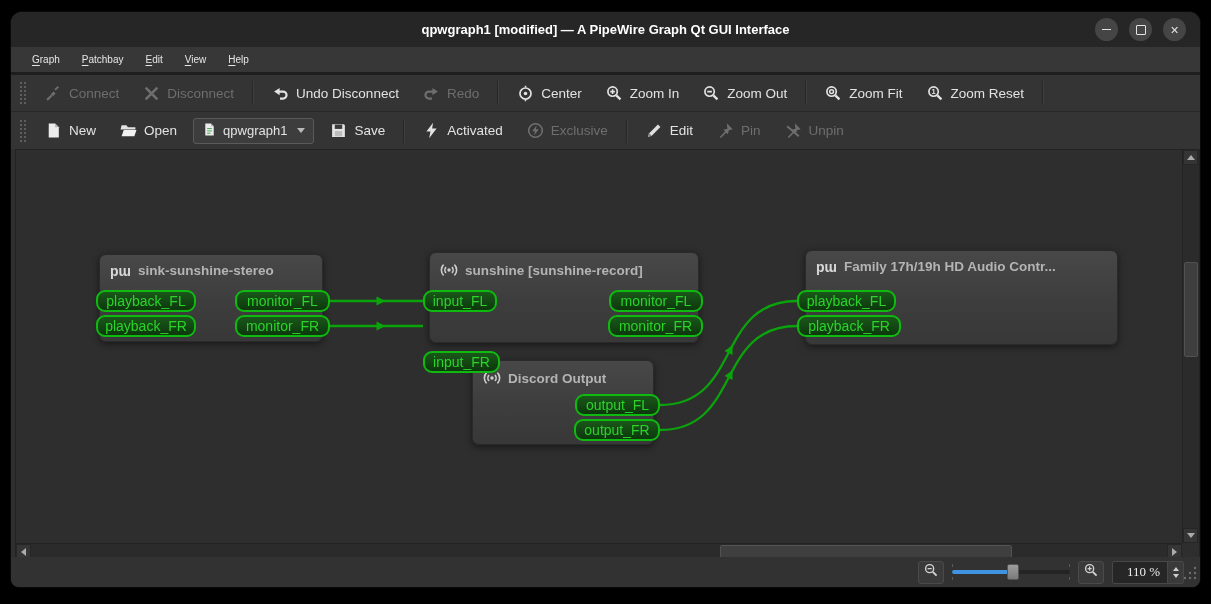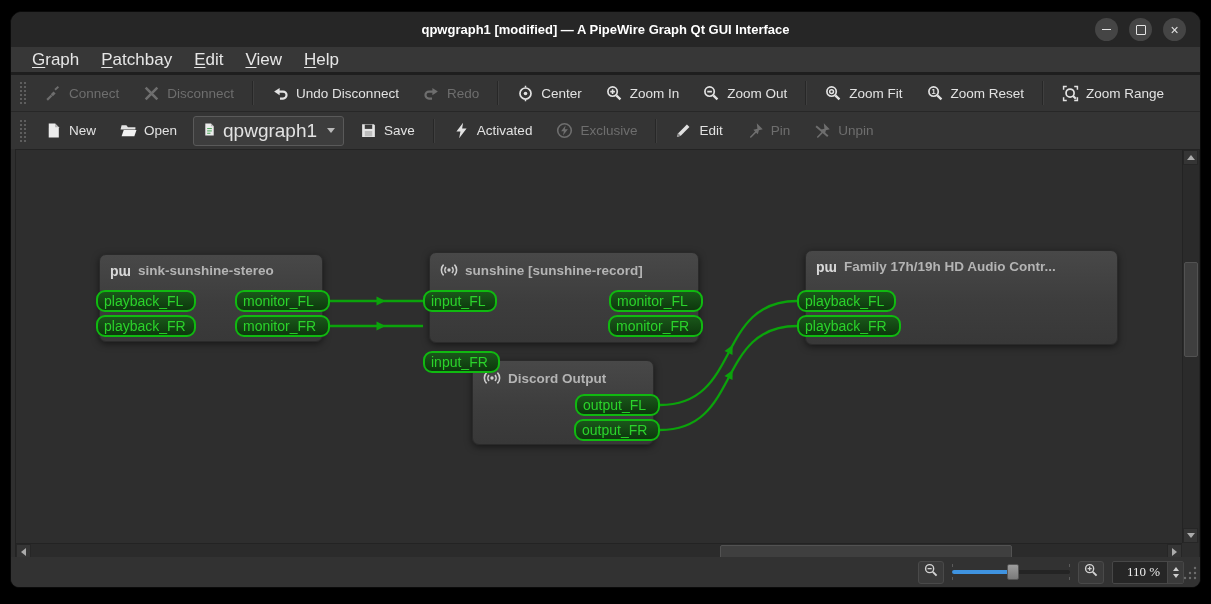--- a/index.html
+++ b/index.html
@@ -12,42 +12,42 @@
   .title-text{position:absolute;left:0;right:0;top:0;height:35px;line-height:35px;text-align:center;
     color:#ffffff;font-size:13px;font-weight:bold;}
   .win-controls{position:absolute;right:14px;top:6px;display:flex;gap:11px;}
   .win-btn{width:23px;height:23px;border-radius:50%;background:#454545;display:flex;align-items:center;
     justify-content:center;color:#e3e3e3;font-size:13px;cursor:default;}
   .win-btn .sq{width:8px;height:8px;border:1.5px solid #e3e3e3;border-radius:1px;display:block;}
   .win-btn .mn{width:9px;height:0;border-top:1.6px solid #e3e3e3;display:block;}
   .win-btn.close{font-size:14px;}
   
   .menubar{height:25px;background:#373737;display:flex;align-items:center;padding-left:12px;gap:4px;}
-  .menu-item{color:#e6e6e6;font-size:17px;padding:2px 9px;border-radius:2px;}
+  .menu-item{color:#e6e6e6;font-size:10px;padding:2px 9px;border-radius:2px;}
   .menu-item u{text-decoration:underline;text-underline-offset:2px;}
   .menubar-sep{height:3px;background:#1e1e1e;}
   
   .toolbar{display:flex;align-items:center;background:#343434;padding:0 4px;}
   .toolbar.tb-a{height:36px;border-bottom:1px solid #272727;}
   .toolbar.tb-b{height:37px;align-items:center;}
   .tb-handle{width:8px;height:24px;margin:0 6px 0 4px;
     background-image:radial-gradient(#5e5e5e 1px,transparent 1.3px);background-size:4px 4px;}
   .tb-items{display:flex;align-items:center;height:100%;}
   .tb-btn{display:flex;align-items:center;gap:7px;padding:4px 10px;margin:0 2px;border-radius:3px;
     color:#e2e2e2;font-size:13.5px;white-space:nowrap;}
   .tb-btn.disabled{color:#6e6e6e;}
   .tb-btn .ic{display:flex;align-items:center;}
   .tb-sep{width:1px;height:24px;background:#272727;border-right:1px solid #3f3f3f;margin:0 6px;}
   .tb-combo{display:flex;align-items:center;gap:6px;padding:3px 8px;margin:0 4px;background:#3d3d3d;
-    border:1px solid #5a5a5a;border-radius:3px;color:#e2e2e2;font-size:19px;}
+    border:1px solid #5a5a5a;border-radius:3px;color:#e2e2e2;font-size:13px;}
   .tb-combo .arrow{width:0;height:0;border-left:4px solid transparent;border-right:4px solid transparent;
     border-top:5px solid #b9b9b9;margin-left:4px;}
   
   .canvas-frame{position:absolute;left:4px;top:137px;width:1183px;height:410px;background:#2e2e2e;
-    border:1px solid #232323;}
+    border:1px solid #232323;text-align:center;}
   .graph-viewport{position:absolute;left:0;top:0;width:1166px;height:393px;overflow:hidden;background:#2e2e2e;}
   .node{position:absolute;border-radius:7px;border:1px solid #2a2a2a;box-sizing:border-box;
     background:linear-gradient(180deg,#484848 0%,#3d3d3d 55%,#383838 100%);
     box-shadow:0 2px 7px rgba(0,0,0,.5);}
   .node-header{display:flex;align-items:center;gap:7px;padding:8px 10px 0 10px;}
   .node-title{color:#b4b4b4;font-size:13.5px;font-weight:bold;white-space:nowrap;}
   .pw-txt{color:#d8d8d8;font-weight:bold;font-size:14px;line-height:12px;}
   .node-icon{display:flex;align-items:center;}
   .port{position:absolute;height:22px;box-sizing:border-box;border:2px solid #10b910;border-radius:9px;
     background:linear-gradient(180deg,#1a571a,#0d380d);color:#2bd32b;font-size:14px;line-height:18px;
@@ -205,30 +205,20 @@
             <span class="ic">
               <svg viewBox="0 0 16 16" width="17" height="17">
                 <circle cx="6.2" cy="6.2" r="4.4" fill="none" stroke="currentColor" stroke-width="1.6"></circle>
                 <line x1="9.7" y1="9.7" x2="13.6" y2="13.6" stroke="currentColor" stroke-width="2.2"></line>
                 <text x="6.2" y="8.6" font-size="7" font-weight="bold" text-anchor="middle" fill="currentColor">1</text>
               </svg>
             </span>
             <span>Zoom Reset</span>
           </div>
           <div class="tb-sep"></div>
-          <div class="tb-btn">
-            <span class="ic">
-              <svg viewBox="0 0 16 16" width="17" height="17">
-                <path d="M1.5 4.5 v-3 h3 M11.5 1.5 h3 v3 M14.5 11.5 v3 h-3 M4.5 14.5 h-3 v-3" stroke="currentColor" stroke-width="1.4" fill="none"></path>
-                <circle cx="7.6" cy="7.6" r="3.8" fill="none" stroke="currentColor" stroke-width="1.6"></circle>
-                <line x1="10.4" y1="10.4" x2="13" y2="13" stroke="currentColor" stroke-width="2"></line>
-              </svg>
-            </span>
-            <span>Zoom Range</span>
-          </div>
         </div>
     </div>
 
     <div class="toolbar tb-b">
       <div class="tb-handle"></div>
       <div class="tb-items" id="tb-patchbay">
           <div class="tb-btn">
             <span class="ic">
               <svg viewBox="0 0 16 16" width="17" height="17">
                 <path d="M3.5 1.5 h6 l3.5 3.5 v9.5 h-9.5 z" fill="#ececec"></path>

